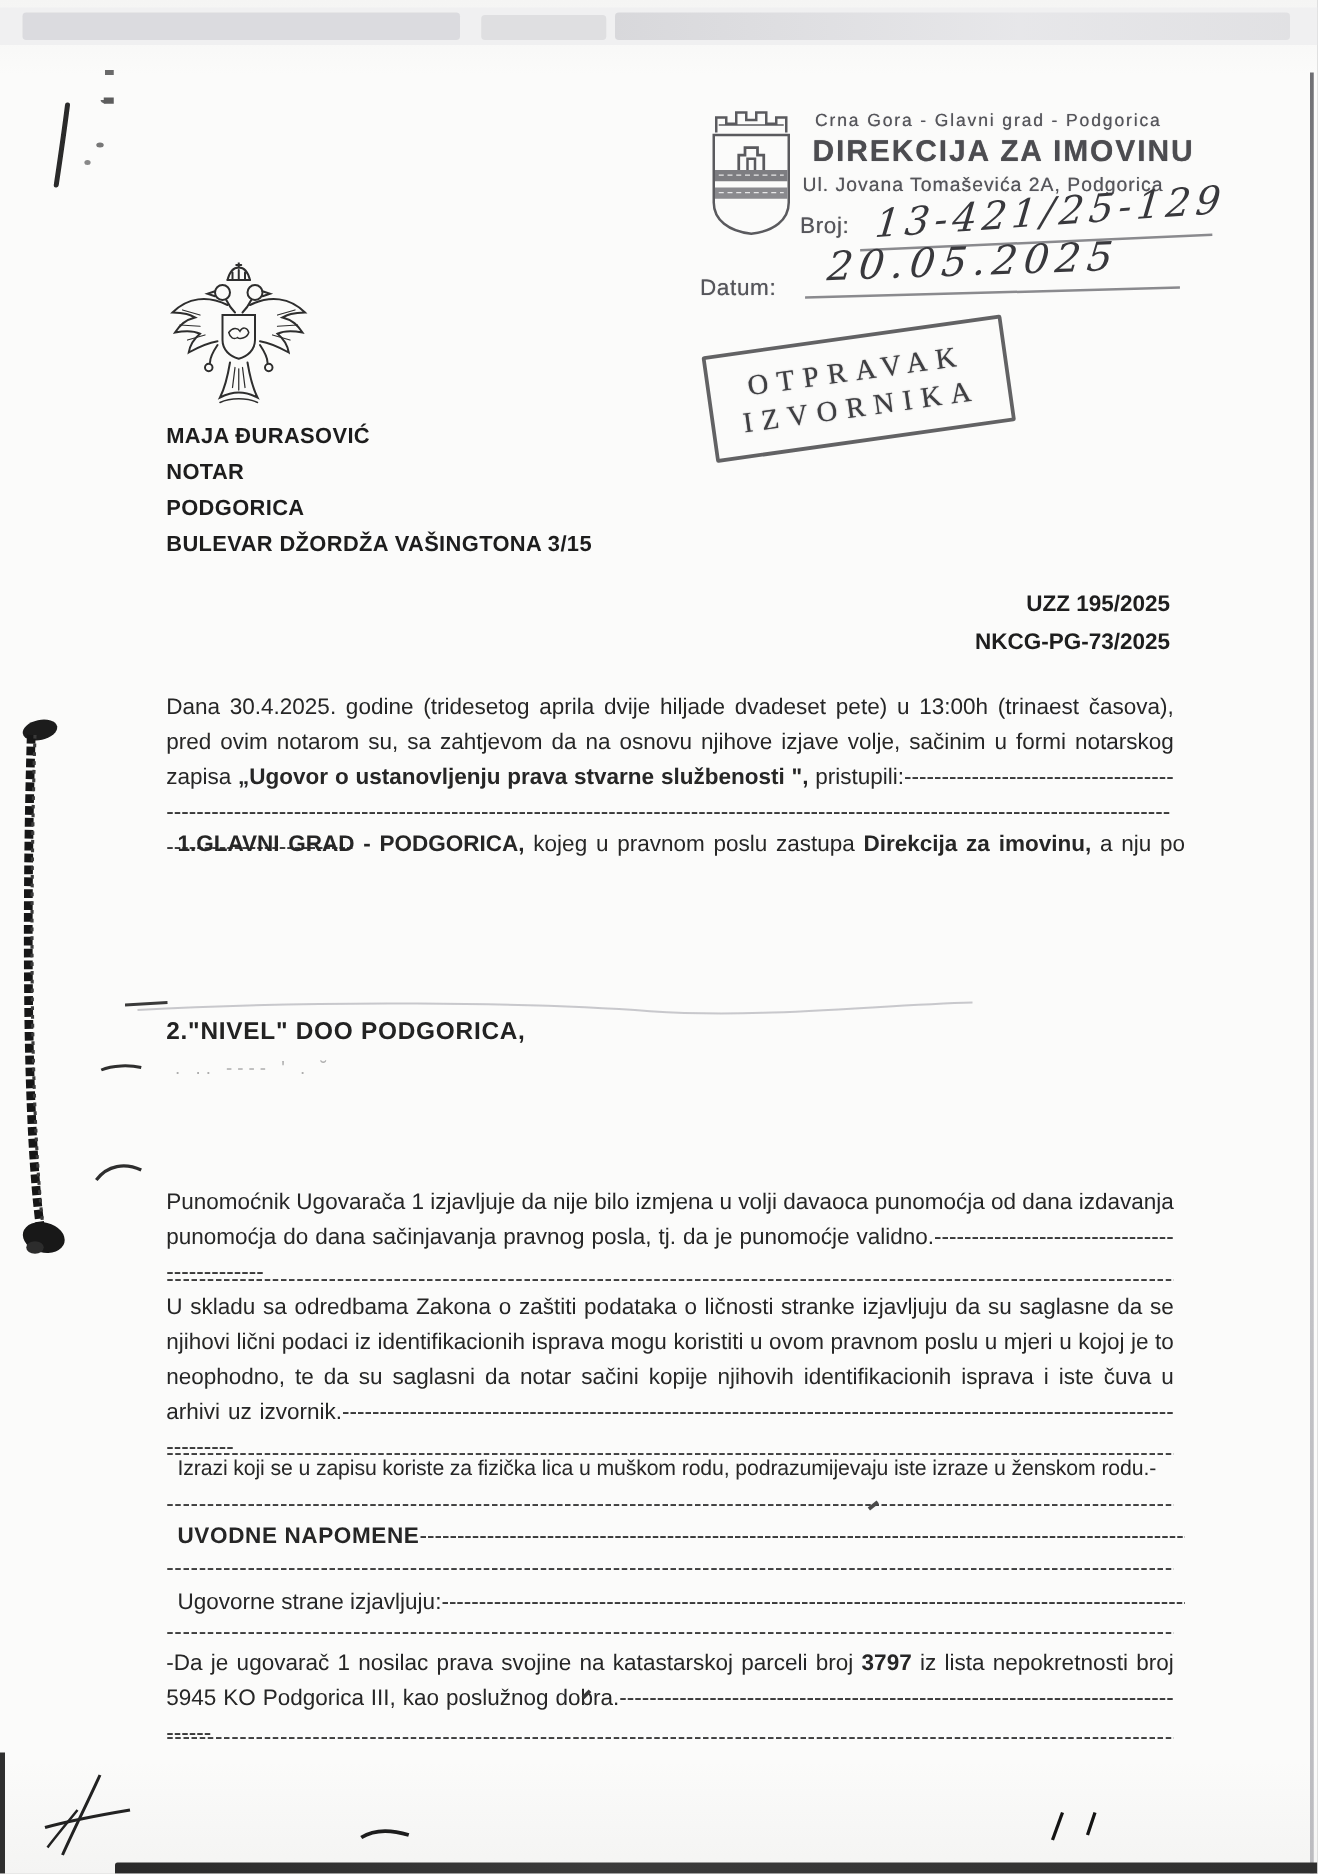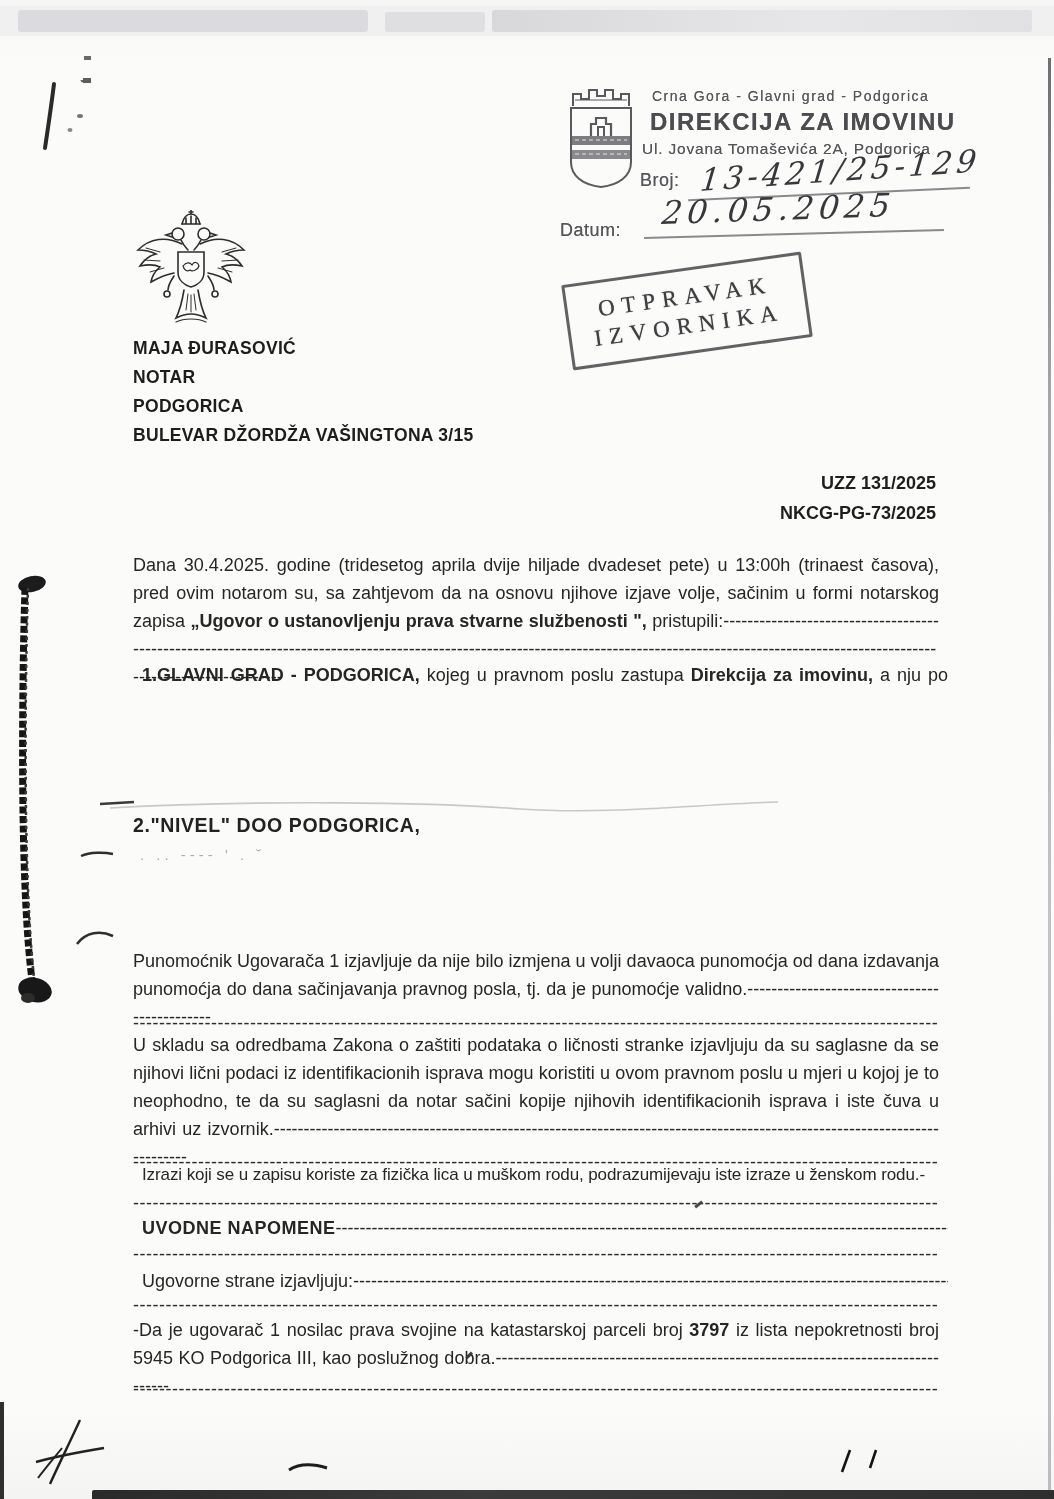--- a/index.html
+++ b/index.html
@@ -137,21 +137,21 @@
     <div>PODGORICA</div>
     <div>BULEVAR DŽORDŽA VAŠINGTONA 3/15</div>
   </div>
 
   <div class="otpravak">
     <div>OTPRAVAK</div>
     <div>IZVORNIKA</div>
   </div>
 
   <div class="caseno">
-    <div>UZZ 131/2025</div>
+    <div>UZZ 195/2025</div>
     <div>NKCG-PG-73/2025</div>
   </div>
 
   <div class="par" style="top:551px;">
     <span>Dana 30.4.2025. godine (tridesetog aprila dvije hiljade dvadeset pete) u 13:00h (trinaest časova), pred ovim notarom su, sa zahtjevom da na osnovu njihove izjave volje, sačinim u formi notarskog zapisa </span><span class="b">„Ugovor o ustanovljenju prava stvarne službenosti ", </span><span>pristupili:</span><span>---------------------------------------------------------------------------------------------------------------------------------------------------------------------------------------------------</span>
   </div>
 
   <div class="oneline" style="top:661px;word-spacing:2px;">
     <span class="b">1.GLAVNI GRAD - PODGORICA,</span><span> kojeg u pravnom poslu zastupa </span><span class="b">Direkcija za imovinu,</span><span> a nju po</span>
   </div>

